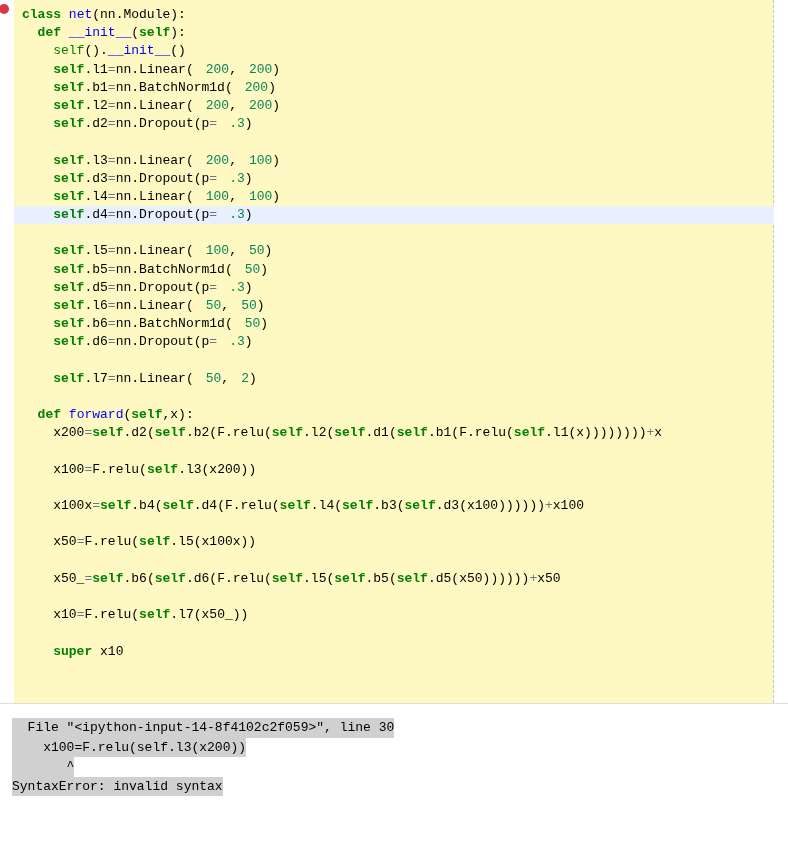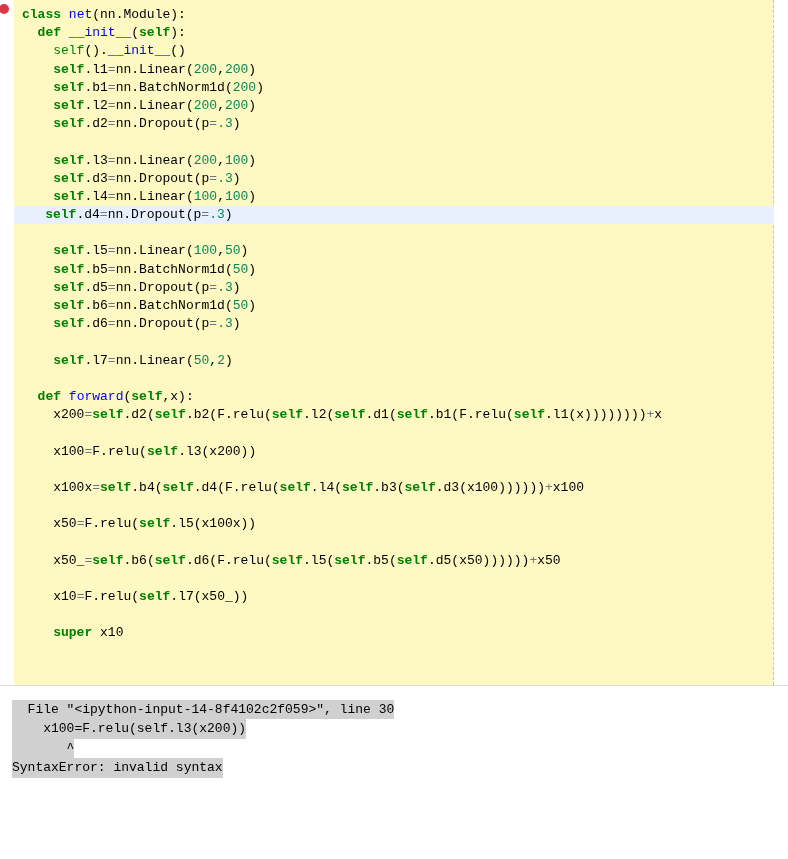--- a/index.html
+++ b/index.html
@@ -37,26 +37,27 @@
       margin-right: 14px;
       position: relative;
     }
     .code-line {
       white-space: pre;
       min-height: 18px;
     }
     .code-line.highlighted {
       background: #e8f0fe;
       margin-left: -8px;
+      padding-left: 8px;
       margin-right: -1px;
     }
     .kw { color: #008000; font-weight: bold; }
     .nm { color: #0000ff; }
     .slf { color: #008000; font-weight: bold; }
-    .num { color: #098658; }
+    .num { color: #098658; margin-left: 12px; }
     .op { color: #687687; }
     .id { color: #000; }
     .bif { color: #008000; }
     .cls { color: #0000ff; text-align: center; }
     .output-area {
       background: #fff;
       padding: 14px 12px 10px 12px;
       font-family: 'Consolas', 'Monaco', 'Courier New', monospace;
       font-size: 13px;
     }
@@ -86,20 +87,21 @@
 <div class="code-line">    <span class="slf">self</span>.<span>d2</span><span class="op">=</span><span>nn</span>.<span>Dropout</span>(<span>p</span><span class="op">=</span><span class="num">.3</span>)</div>
 <div class="code-line"> </div>
 <div class="code-line">    <span class="slf">self</span>.<span>l3</span><span class="op">=</span><span>nn</span>.<span>Linear</span>(<span class="num">200</span>,<span class="num">100</span>)</div>
 <div class="code-line">    <span class="slf">self</span>.<span>d3</span><span class="op">=</span><span>nn</span>.<span>Dropout</span>(<span>p</span><span class="op">=</span><span class="num">.3</span>)</div>
 <div class="code-line">    <span class="slf">self</span>.<span>l4</span><span class="op">=</span><span>nn</span>.<span>Linear</span>(<span class="num">100</span>,<span class="num">100</span>)</div>
 <div class="code-line highlighted">    <span class="slf">self</span>.<span>d4</span><span class="op">=</span><span>nn</span>.<span>Dropout</span>(<span>p</span><span class="op">=</span><span class="num">.3</span>)</div>
 <div class="code-line"> </div>
 <div class="code-line">    <span class="slf">self</span>.<span>l5</span><span class="op">=</span><span>nn</span>.<span>Linear</span>(<span class="num">100</span>,<span class="num">50</span>)</div>
 <div class="code-line">    <span class="slf">self</span>.<span>b5</span><span class="op">=</span><span>nn</span>.<span>BatchNorm1d</span>(<span class="num">50</span>)</div>
 <div class="code-line">    <span class="slf">self</span>.<span>d5</span><span class="op">=</span><span>nn</span>.<span>Dropout</span>(<span>p</span><span class="op">=</span><span class="num">.3</span>)</div>
+<div class="code-line">    <span class="slf">self</span>.<span>l6</span><span class="op">=</span><span>nn</span>.<span>Linear</span>(<span class="num">50</span>,<span class="num">50</span>)</div>
 <div class="code-line">    <span class="slf">self</span>.<span>b6</span><span class="op">=</span><span>nn</span>.<span>BatchNorm1d</span>(<span class="num">50</span>)</div>
 <div class="code-line">    <span class="slf">self</span>.<span>d6</span><span class="op">=</span><span>nn</span>.<span>Dropout</span>(<span>p</span><span class="op">=</span><span class="num">.3</span>)</div>
 <div class="code-line"> </div>
 <div class="code-line">    <span class="slf">self</span>.<span>l7</span><span class="op">=</span><span>nn</span>.<span>Linear</span>(<span class="num">50</span>,<span class="num">2</span>)</div>
 <div class="code-line"> </div>
 <div class="code-line">  <span class="kw">def</span> <span class="nm">forward</span>(<span class="slf">self</span>,<span>x</span>):</div>
 <div class="code-line">    <span>x200</span><span class="op">=</span><span class="slf">self</span>.<span>d2</span>(<span class="slf">self</span>.<span>b2</span>(<span>F</span>.<span>relu</span>(<span class="slf">self</span>.<span>l2</span>(<span class="slf">self</span>.<span>d1</span>(<span class="slf">self</span>.<span>b1</span>(<span>F</span>.<span>relu</span>(<span class="slf">self</span>.<span>l1</span>(<span>x</span>))))))))<span class="op">+</span><span>x</span></div>
 <div class="code-line"> </div>
 <div class="code-line">    <span>x100</span><span class="op">=</span><span>F</span>.<span>relu</span>(<span class="slf">self</span>.<span>l3</span>(<span>x200</span>))</div>
 <div class="code-line"> </div>

